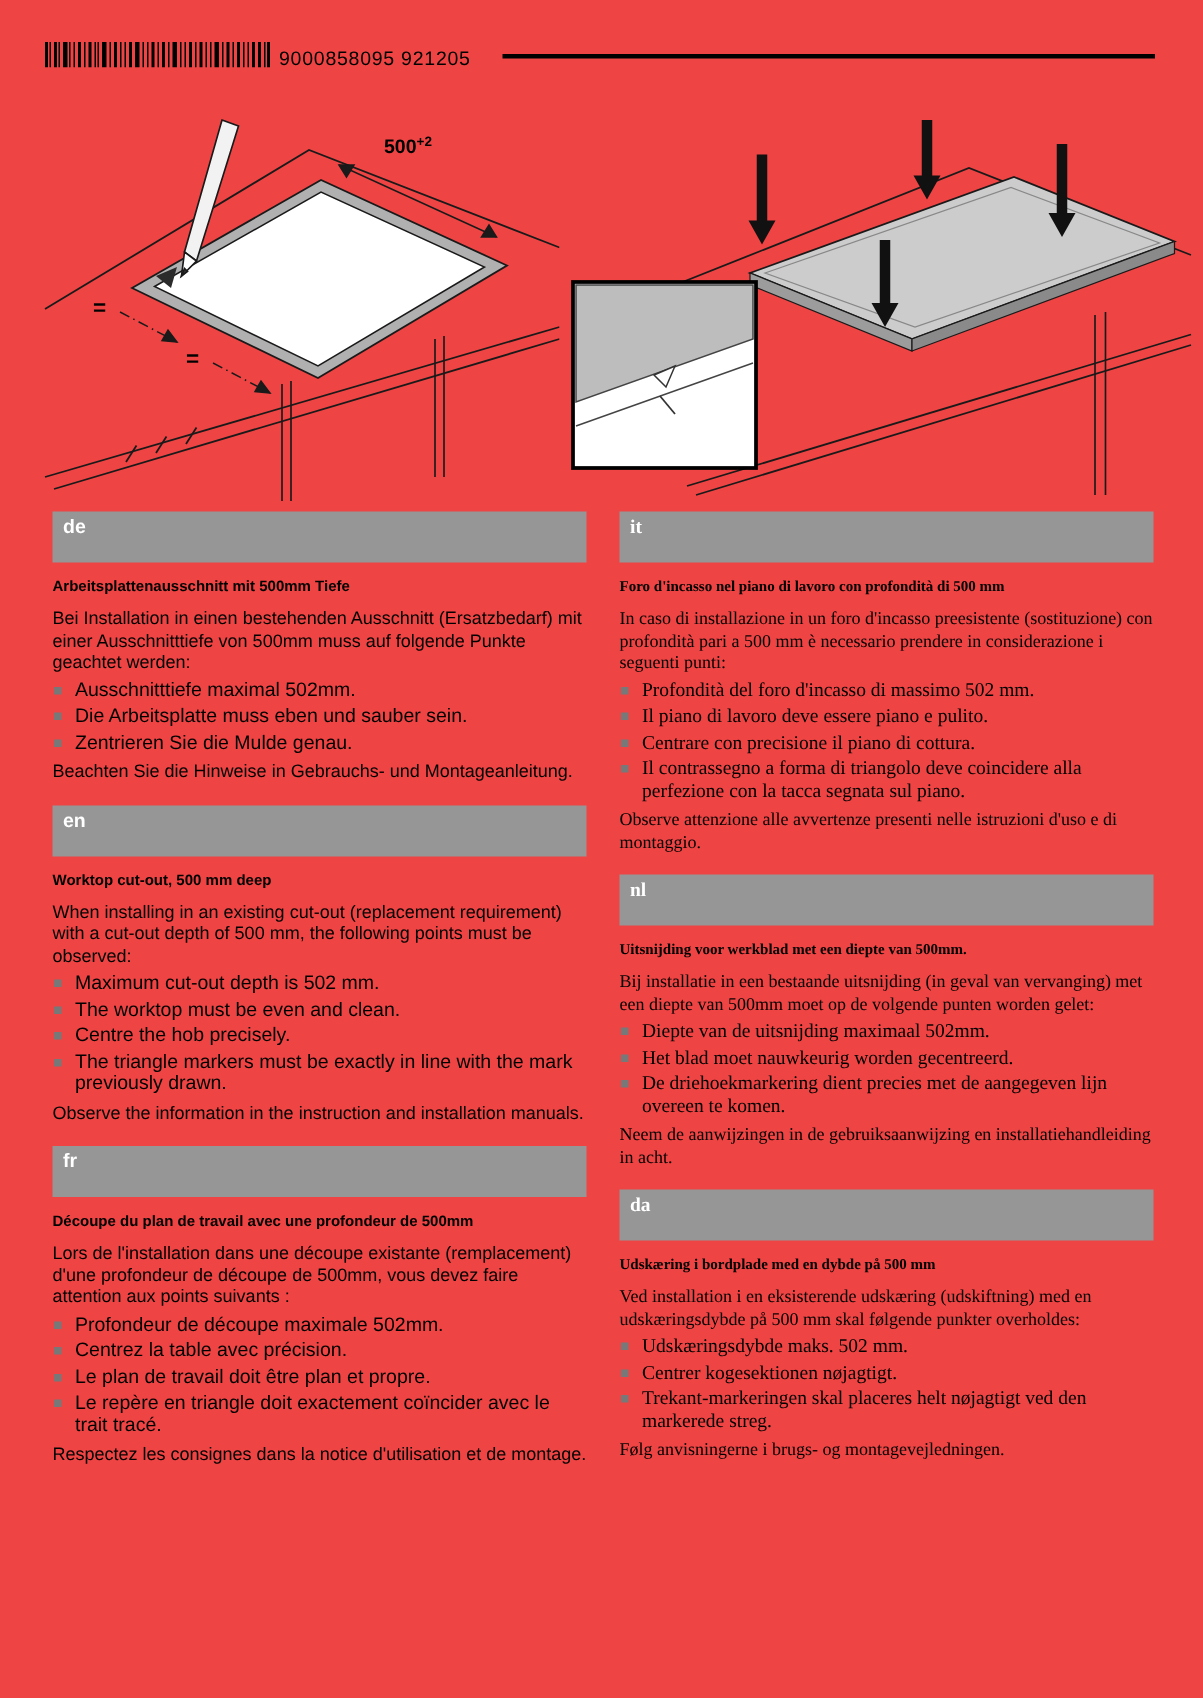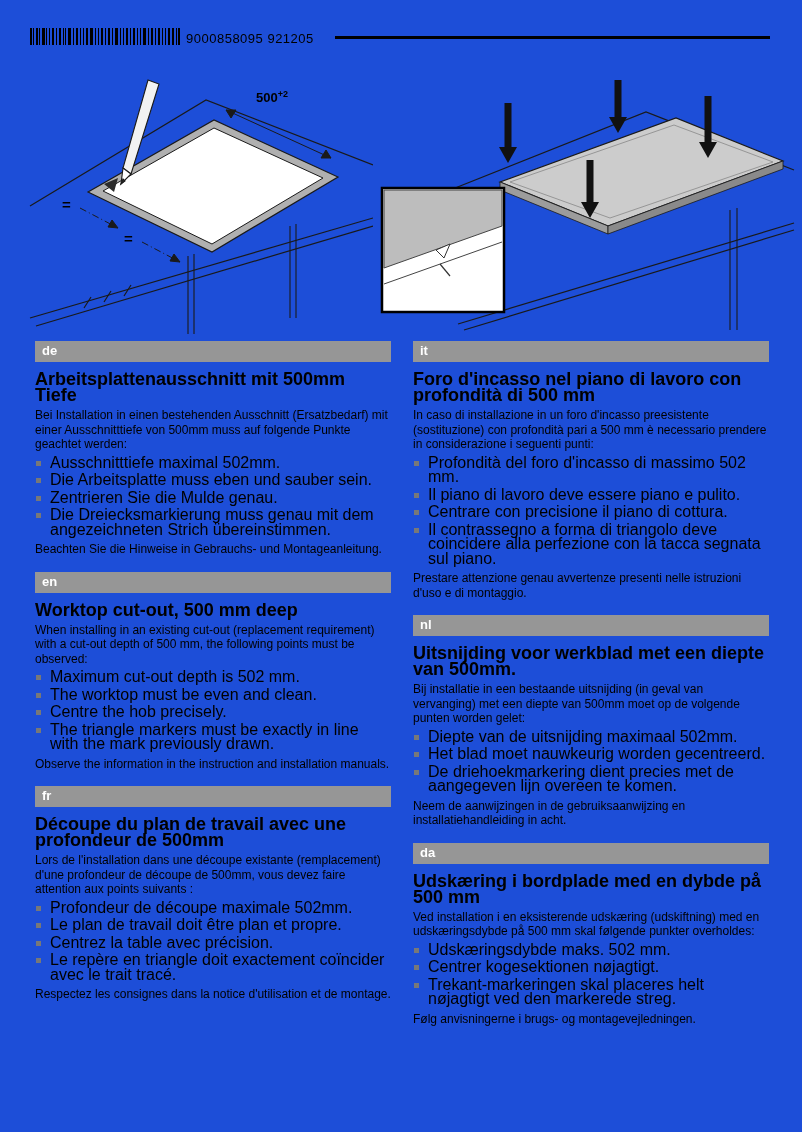--- a/index.html
+++ b/index.html
@@ -1,41 +1,41 @@
 <!DOCTYPE html>
 <html><head>
 <meta charset="utf-8">
 <style>
   html,body{margin:0;padding:0;background:#ffffff;}
-  .page{position:relative;width:802px;height:1132px;background:#1d4ed8;
+  .page{position:relative;width:802px;height:1132px;background:#ef4444;
         font-family:"Liberation Sans",sans-serif;color:#000;overflow:hidden;}
 
   
   .barcode{position:absolute;left:30px;top:28px;}
   .barcode-text{position:absolute;left:186px;top:31px;font-size:13px;letter-spacing:.5px;}
   .header-rule{position:absolute;left:335px;top:36px;width:435px;height:3px;background:#000;}
 
   
   .diagram-left{position:absolute;left:28px;top:78px;}
   .diagram-right{position:absolute;left:378px;top:78px;}
   svg text{font-family:"Liberation Sans",sans-serif;}
 
   
   .col{position:absolute;top:341px;width:356px;}
   .col-left{left:35px;}
-  .col-right{left:413px;}
+  .col-right{left:413px;font-family:Liberation Serif, serif;}
   .lang-section{margin-bottom:15px;}
   .lang-bar{background:#969696;color:#fff;font-weight:bold;font-size:13px;
-            height:21px;line-height:19px;padding-left:7px;margin-bottom:9px;}
-  .sec-title{font-size:18px;font-weight:bold;margin:0 0 5px 0;line-height:16px;}
+            height:34px;line-height:19px;padding-left:7px;margin-bottom:9px;}
+  .sec-title{font-size:10px;font-weight:bold;margin:0 0 5px 0;line-height:16px;}
   .sec-intro,.sec-outro{font-size:12px;line-height:14.5px;margin:0;}
   .sec-intro{margin-bottom:4px;}
   .sec-outro{margin-top:5px;}
   .bullets{list-style:none;margin:0;padding:0;}
-  .bullets li{font-size:16px;line-height:14.5px;padding-left:15px;position:relative;margin:3px 0;}
+  .bullets li{font-size:13px;line-height:14.5px;padding-left:15px;position:relative;margin:3px 0;}
   .bullets li::before{content:"";position:absolute;left:1px;top:5px;width:5px;height:5px;background:#787878;}
 </style>
 </head>
 <body>
 
 <div class="page">
 
   <svg class="barcode" width="150" height="17" viewBox="0 0 150 17">
     <g fill="#000">
       <rect x="0" y="0" width="2" height="17"></rect>
@@ -168,21 +168,20 @@
   <div class="col col-left">
 
     <section class="lang-section">
       <div class="lang-bar"><span>de</span></div>
       <h2 class="sec-title">Arbeitsplattenausschnitt mit 500mm Tiefe</h2>
       <p class="sec-intro">Bei Installation in einen bestehenden Ausschnitt (Ersatzbedarf) mit einer Ausschnitttiefe von 500mm muss auf folgende Punkte geachtet werden:</p>
       <ul class="bullets">
         <li>Ausschnitttiefe maximal 502mm.</li>
         <li>Die Arbeitsplatte muss eben und sauber sein.</li>
         <li>Zentrieren Sie die Mulde genau.</li>
-        <li>Die Dreiecksmarkierung muss genau mit dem angezeichneten Strich übereinstimmen.</li>
       </ul>
       <p class="sec-outro">Beachten Sie die Hinweise in Gebrauchs- und Montageanleitung.</p>
     </section>
 
     <section class="lang-section">
       <div class="lang-bar"><span>en</span></div>
       <h2 class="sec-title">Worktop cut-out, 500 mm deep</h2>
       <p class="sec-intro">When installing in an existing cut-out (replacement requirement) with a cut-out depth of 500 mm, the following points must be observed:</p>
       <ul class="bullets">
         <li>Maximum cut-out depth is 502 mm.</li>
@@ -192,42 +191,42 @@
       </ul>
       <p class="sec-outro">Observe the information in the instruction and installation manuals.</p>
     </section>
 
     <section class="lang-section">
       <div class="lang-bar"><span>fr</span></div>
       <h2 class="sec-title">Découpe du plan de travail avec une profondeur de 500mm</h2>
       <p class="sec-intro">Lors de l'installation dans une découpe existante (remplacement) d'une profondeur de découpe de 500mm, vous devez faire attention aux points suivants :</p>
       <ul class="bullets">
         <li>Profondeur de découpe maximale 502mm.</li>
+        <li>Centrez la table avec précision.</li>
         <li>Le plan de travail doit être plan et propre.</li>
-        <li>Centrez la table avec précision.</li>
         <li>Le repère en triangle doit exactement coïncider avec le trait tracé.</li>
       </ul>
       <p class="sec-outro">Respectez les consignes dans la notice d'utilisation et de montage.</p>
     </section>
 
   </div>
 
   <div class="col col-right">
 
     <section class="lang-section">
       <div class="lang-bar"><span>it</span></div>
       <h2 class="sec-title">Foro d'incasso nel piano di lavoro con profondità di 500 mm</h2>
       <p class="sec-intro">In caso di installazione in un foro d'incasso preesistente (sostituzione) con profondità pari a 500 mm è necessario prendere in considerazione i seguenti punti:</p>
       <ul class="bullets">
         <li>Profondità del foro d'incasso di massimo 502 mm.</li>
         <li>Il piano di lavoro deve essere piano e pulito.</li>
         <li>Centrare con precisione il piano di cottura.</li>
         <li>Il contrassegno a forma di triangolo deve coincidere alla perfezione con la tacca segnata sul piano.</li>
       </ul>
-      <p class="sec-outro">Prestare attenzione genau avvertenze presenti nelle istruzioni d'uso e di montaggio.</p>
+      <p class="sec-outro">Observe attenzione alle avvertenze presenti nelle istruzioni d'uso e di montaggio.</p>
     </section>
 
     <section class="lang-section">
       <div class="lang-bar"><span>nl</span></div>
       <h2 class="sec-title">Uitsnijding voor werkblad met een diepte van 500mm.</h2>
       <p class="sec-intro">Bij installatie in een bestaande uitsnijding (in geval van vervanging) met een diepte van 500mm moet op de volgende punten worden gelet:</p>
       <ul class="bullets">
         <li>Diepte van de uitsnijding maximaal 502mm.</li>
         <li>Het blad moet nauwkeurig worden gecentreerd.</li>
         <li>De driehoekmarkering dient precies met de aangegeven lijn overeen te komen.</li>

